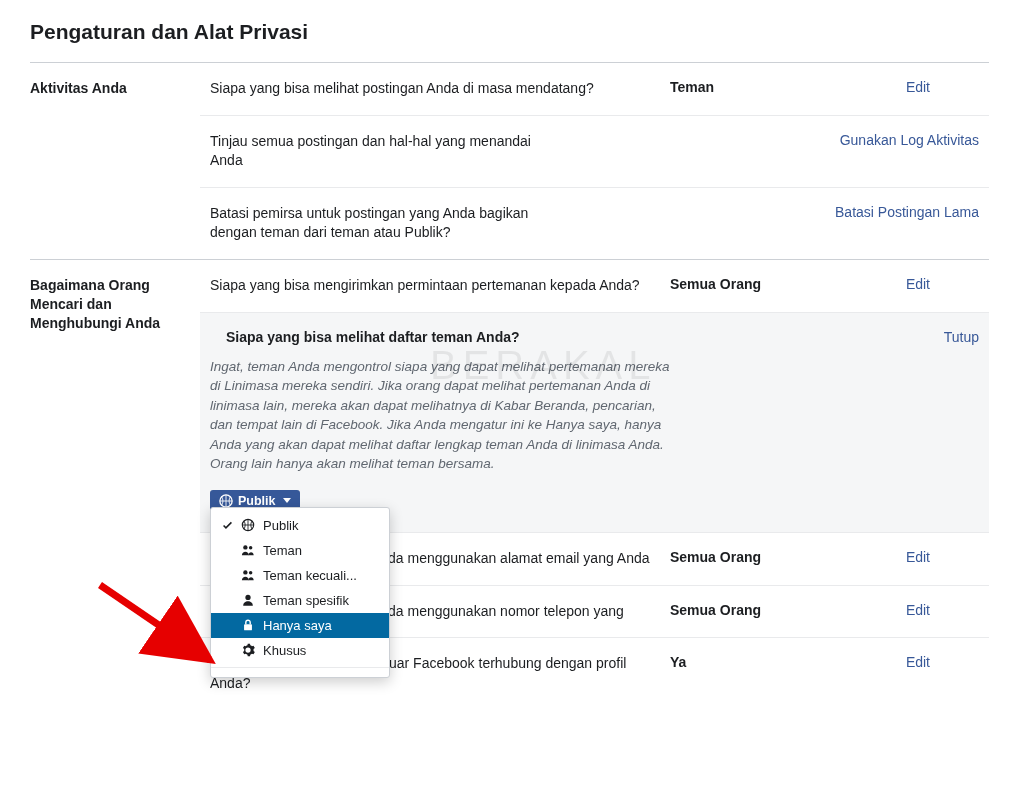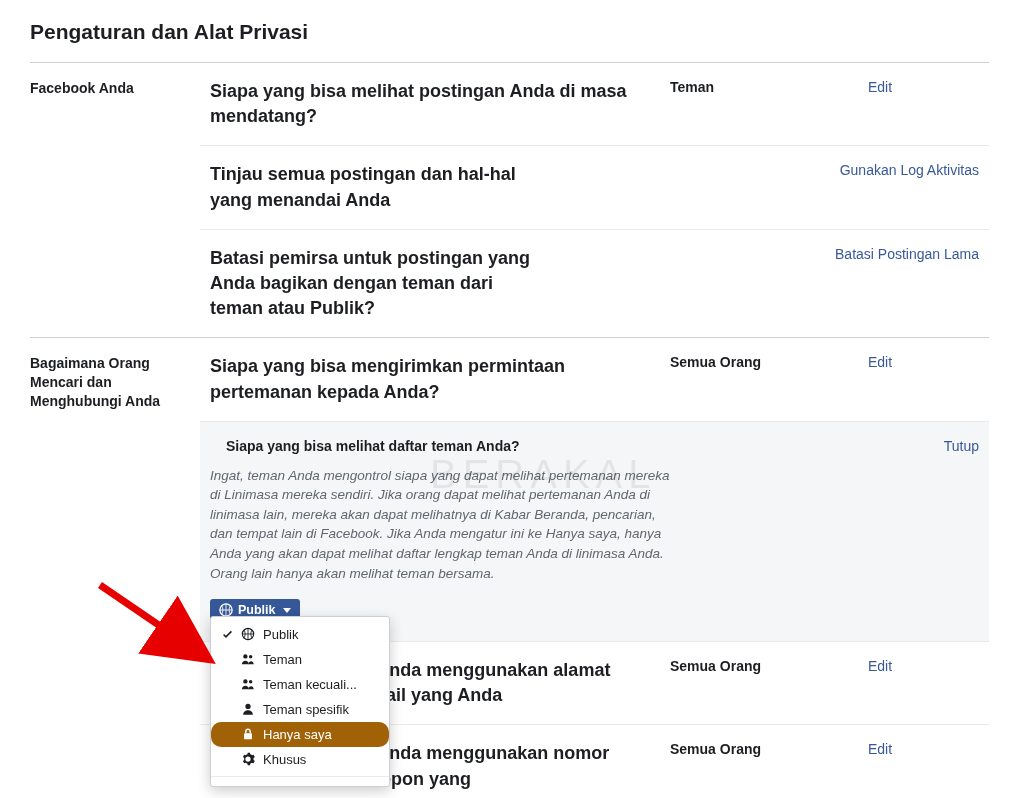--- a/index.html
+++ b/index.html
@@ -33,35 +33,34 @@
   .row {
     display: flex;
     padding: 16px 10px 16px 10px;
     border-top: 1px solid #e9eaec;
     align-items: flex-start;
   }
   .row:first-child { border-top: none; }
   .row-desc {
     flex: 1;
     color: #1c1e21;
-    font-size: 18px;
+    font-size: 14px;
     line-height: 1.4;
     padding-right: 20px;
     max-width: 460px;
-    font-weight: bold;
   }
   .row-value {
     width: 160px;
     font-weight: bold;
     font-size: 14px;
     color: #1c1e21;
   }
   .row-action {
     width: 100px;
-    text-align: center;
+    text-align: right;
   }
   .row-link {
     color: #385898;
     font-size: 14px;
     cursor: pointer;
   }
   .row-link-big { color: #385898; font-size: 14px; cursor: pointer; text-align: right; flex:1; }
 
   .expanded-row {
     background: #f5f6f7;
@@ -123,21 +122,21 @@
   }
   .dropdown-item {
     display: flex;
     align-items: center;
     padding: 5px 10px;
     font-size: 13px;
     color: #1c1e21;
     cursor: pointer;
     gap: 8px;
   }
-  .dropdown-item.selected { background: #a16207; color: #fff; border-radius: 10px; }
+  .dropdown-item.selected { background: #0369a1; color: #fff; }
   .dropdown-item.selected .icon svg { fill: #fff; }
   .check-slot { width: 12px; display:flex; justify-content:center; }
   .icon { width: 14px; height: 14px; display:flex; align-items:center; justify-content:center; }
   .icon svg { width:14px; height:14px; fill:#1c1e21; }
   .dropdown-sep { border-top:1px solid #e9eaec; margin:4px 0; }
 
   .watermark {
     position: absolute;
     left: 230px; top: 30px;
     font-size: 40px;
@@ -157,21 +156,21 @@
     pointer-events: none;
   }
 </style>
 </head>
 <body>
 
 <div class="page-title">Pengaturan dan Alat Privasi</div>
 <hr class="hr-top">
 
 <div class="section">
-  <div class="section-label">Facebook Anda</div>
+  <div class="section-label">Aktivitas Anda</div>
   <div class="section-body">
     <div class="row">
       <div class="row-desc">Siapa yang bisa melihat postingan Anda di masa mendatang?</div>
       <div class="row-value">Teman</div>
       <div class="row-action"><span class="row-link">Edit</span></div>
     </div>
     <div class="row">
       <div class="row-desc" style="max-width:360px">Tinjau semua postingan dan hal-hal yang menandai Anda</div>
       <div class="row-link-big"><span class="row-link">Gunakan Log Aktivitas</span></div>
     </div>

